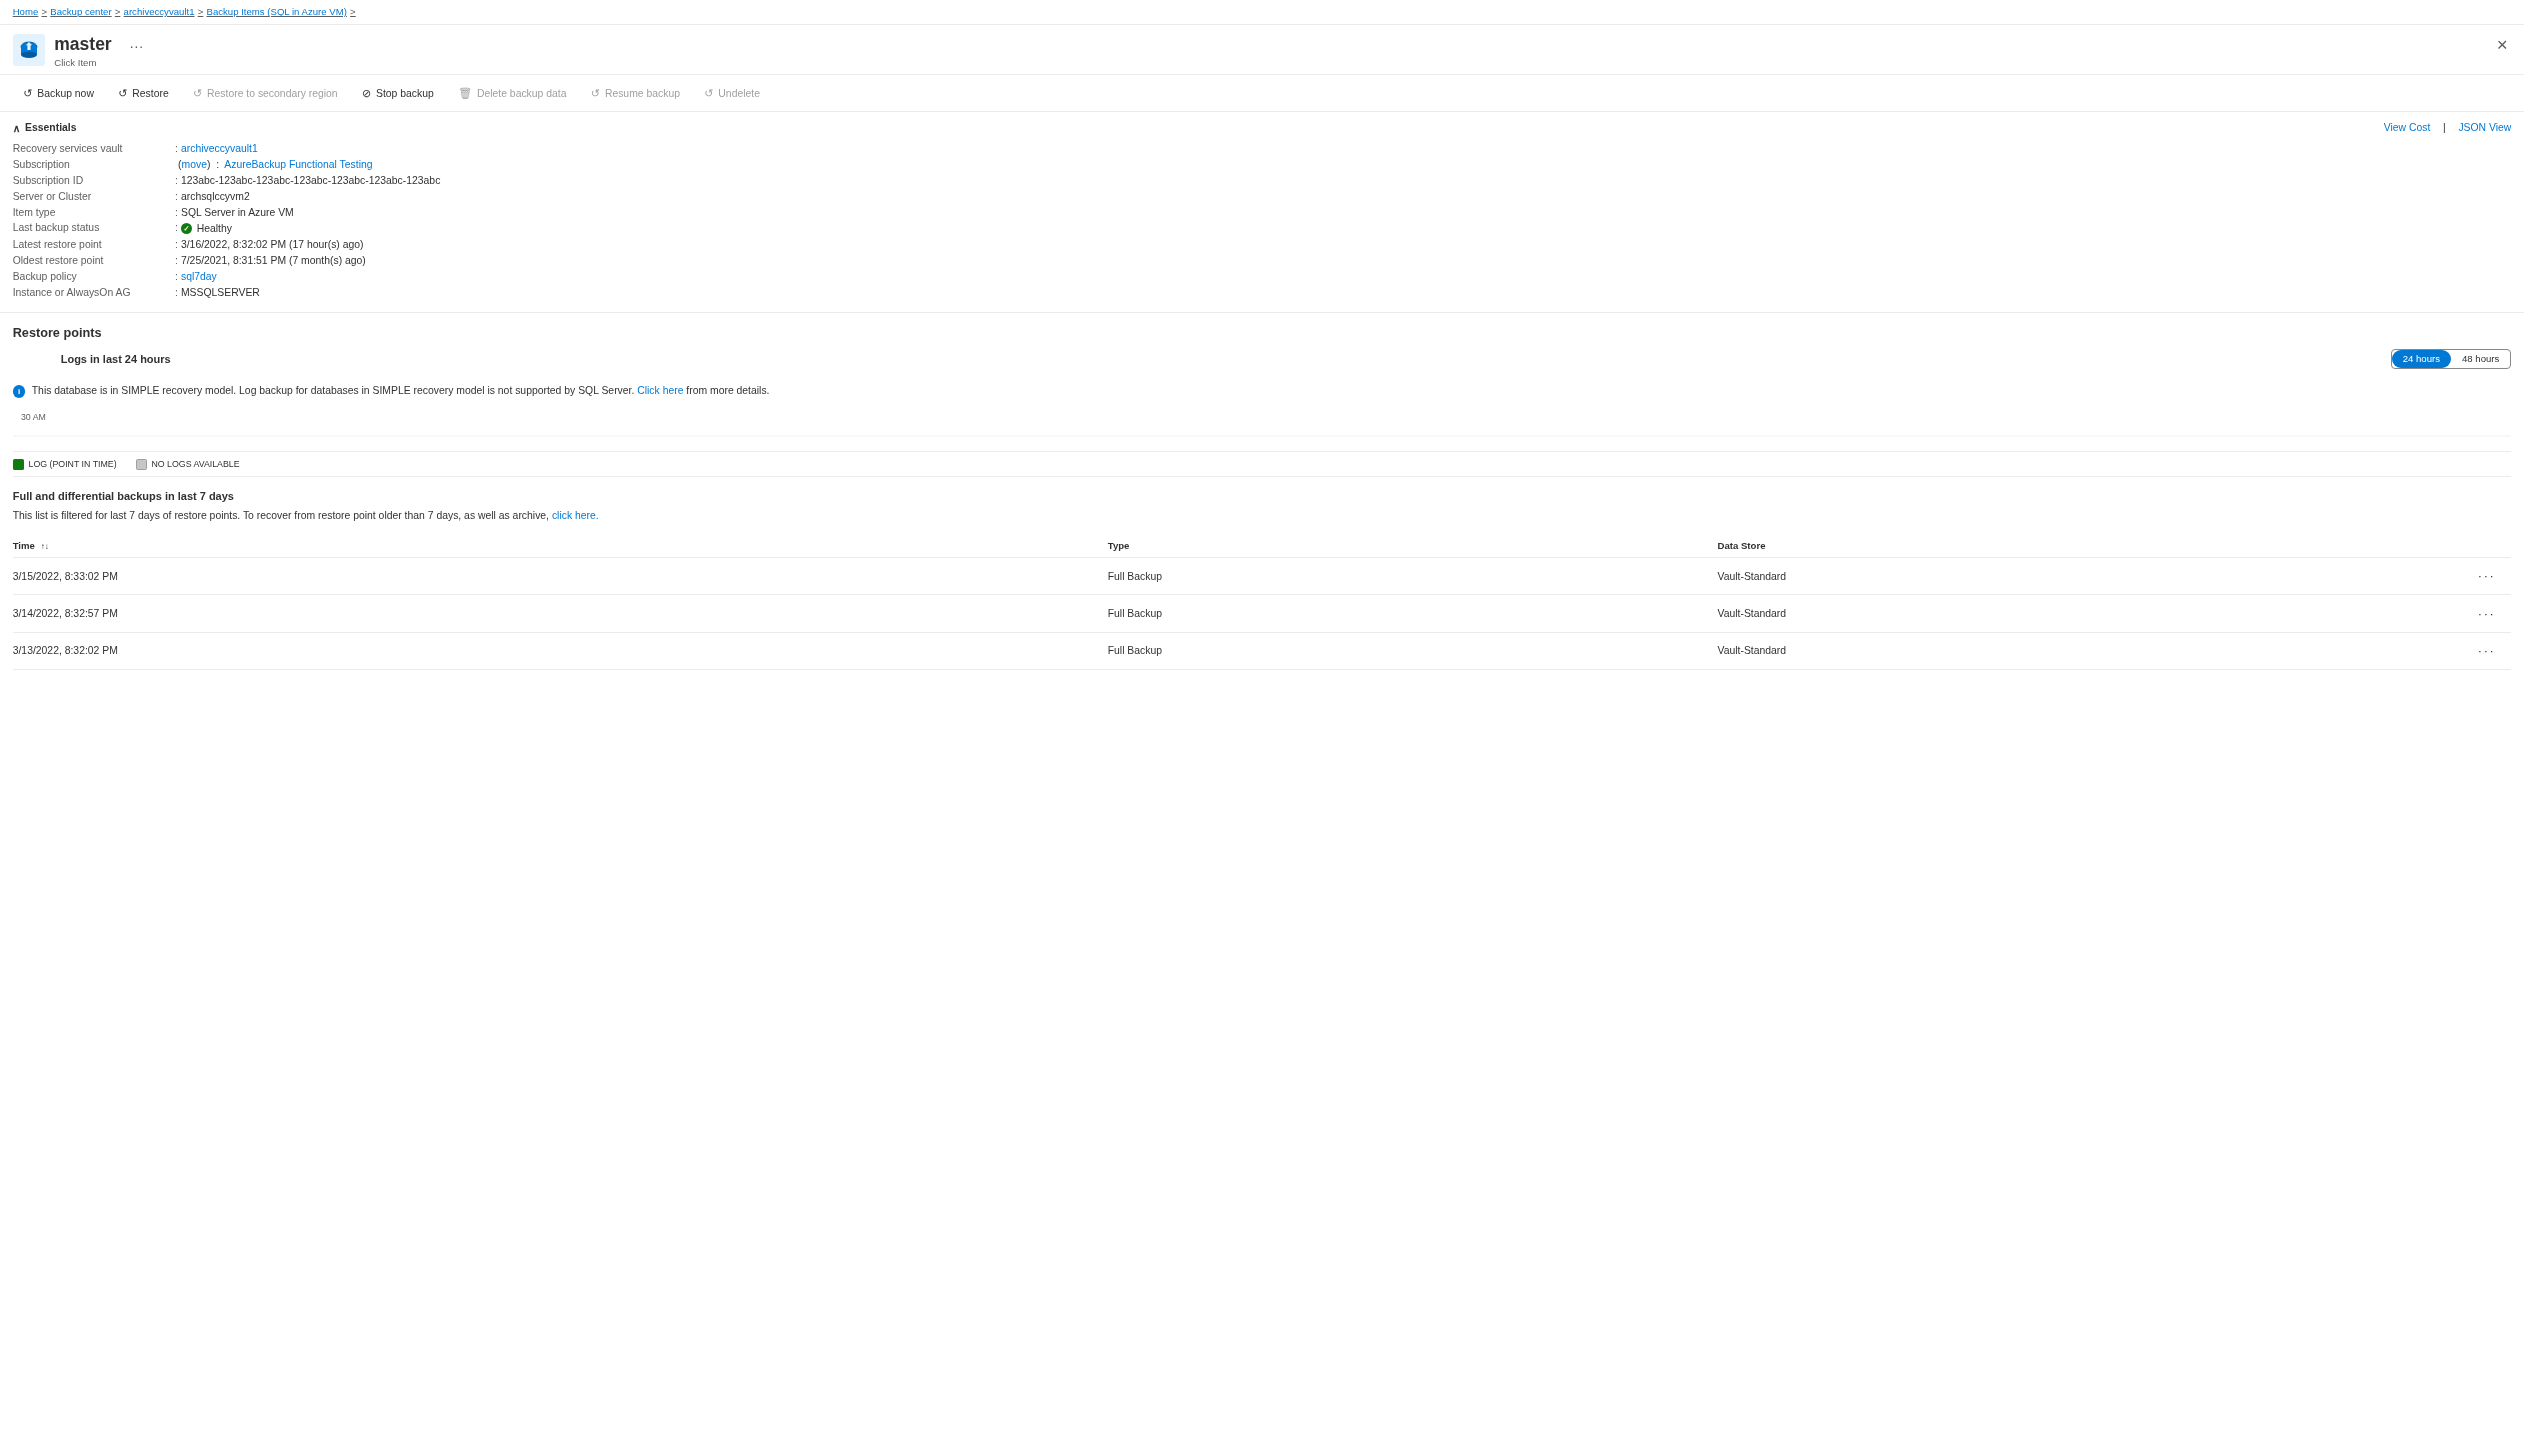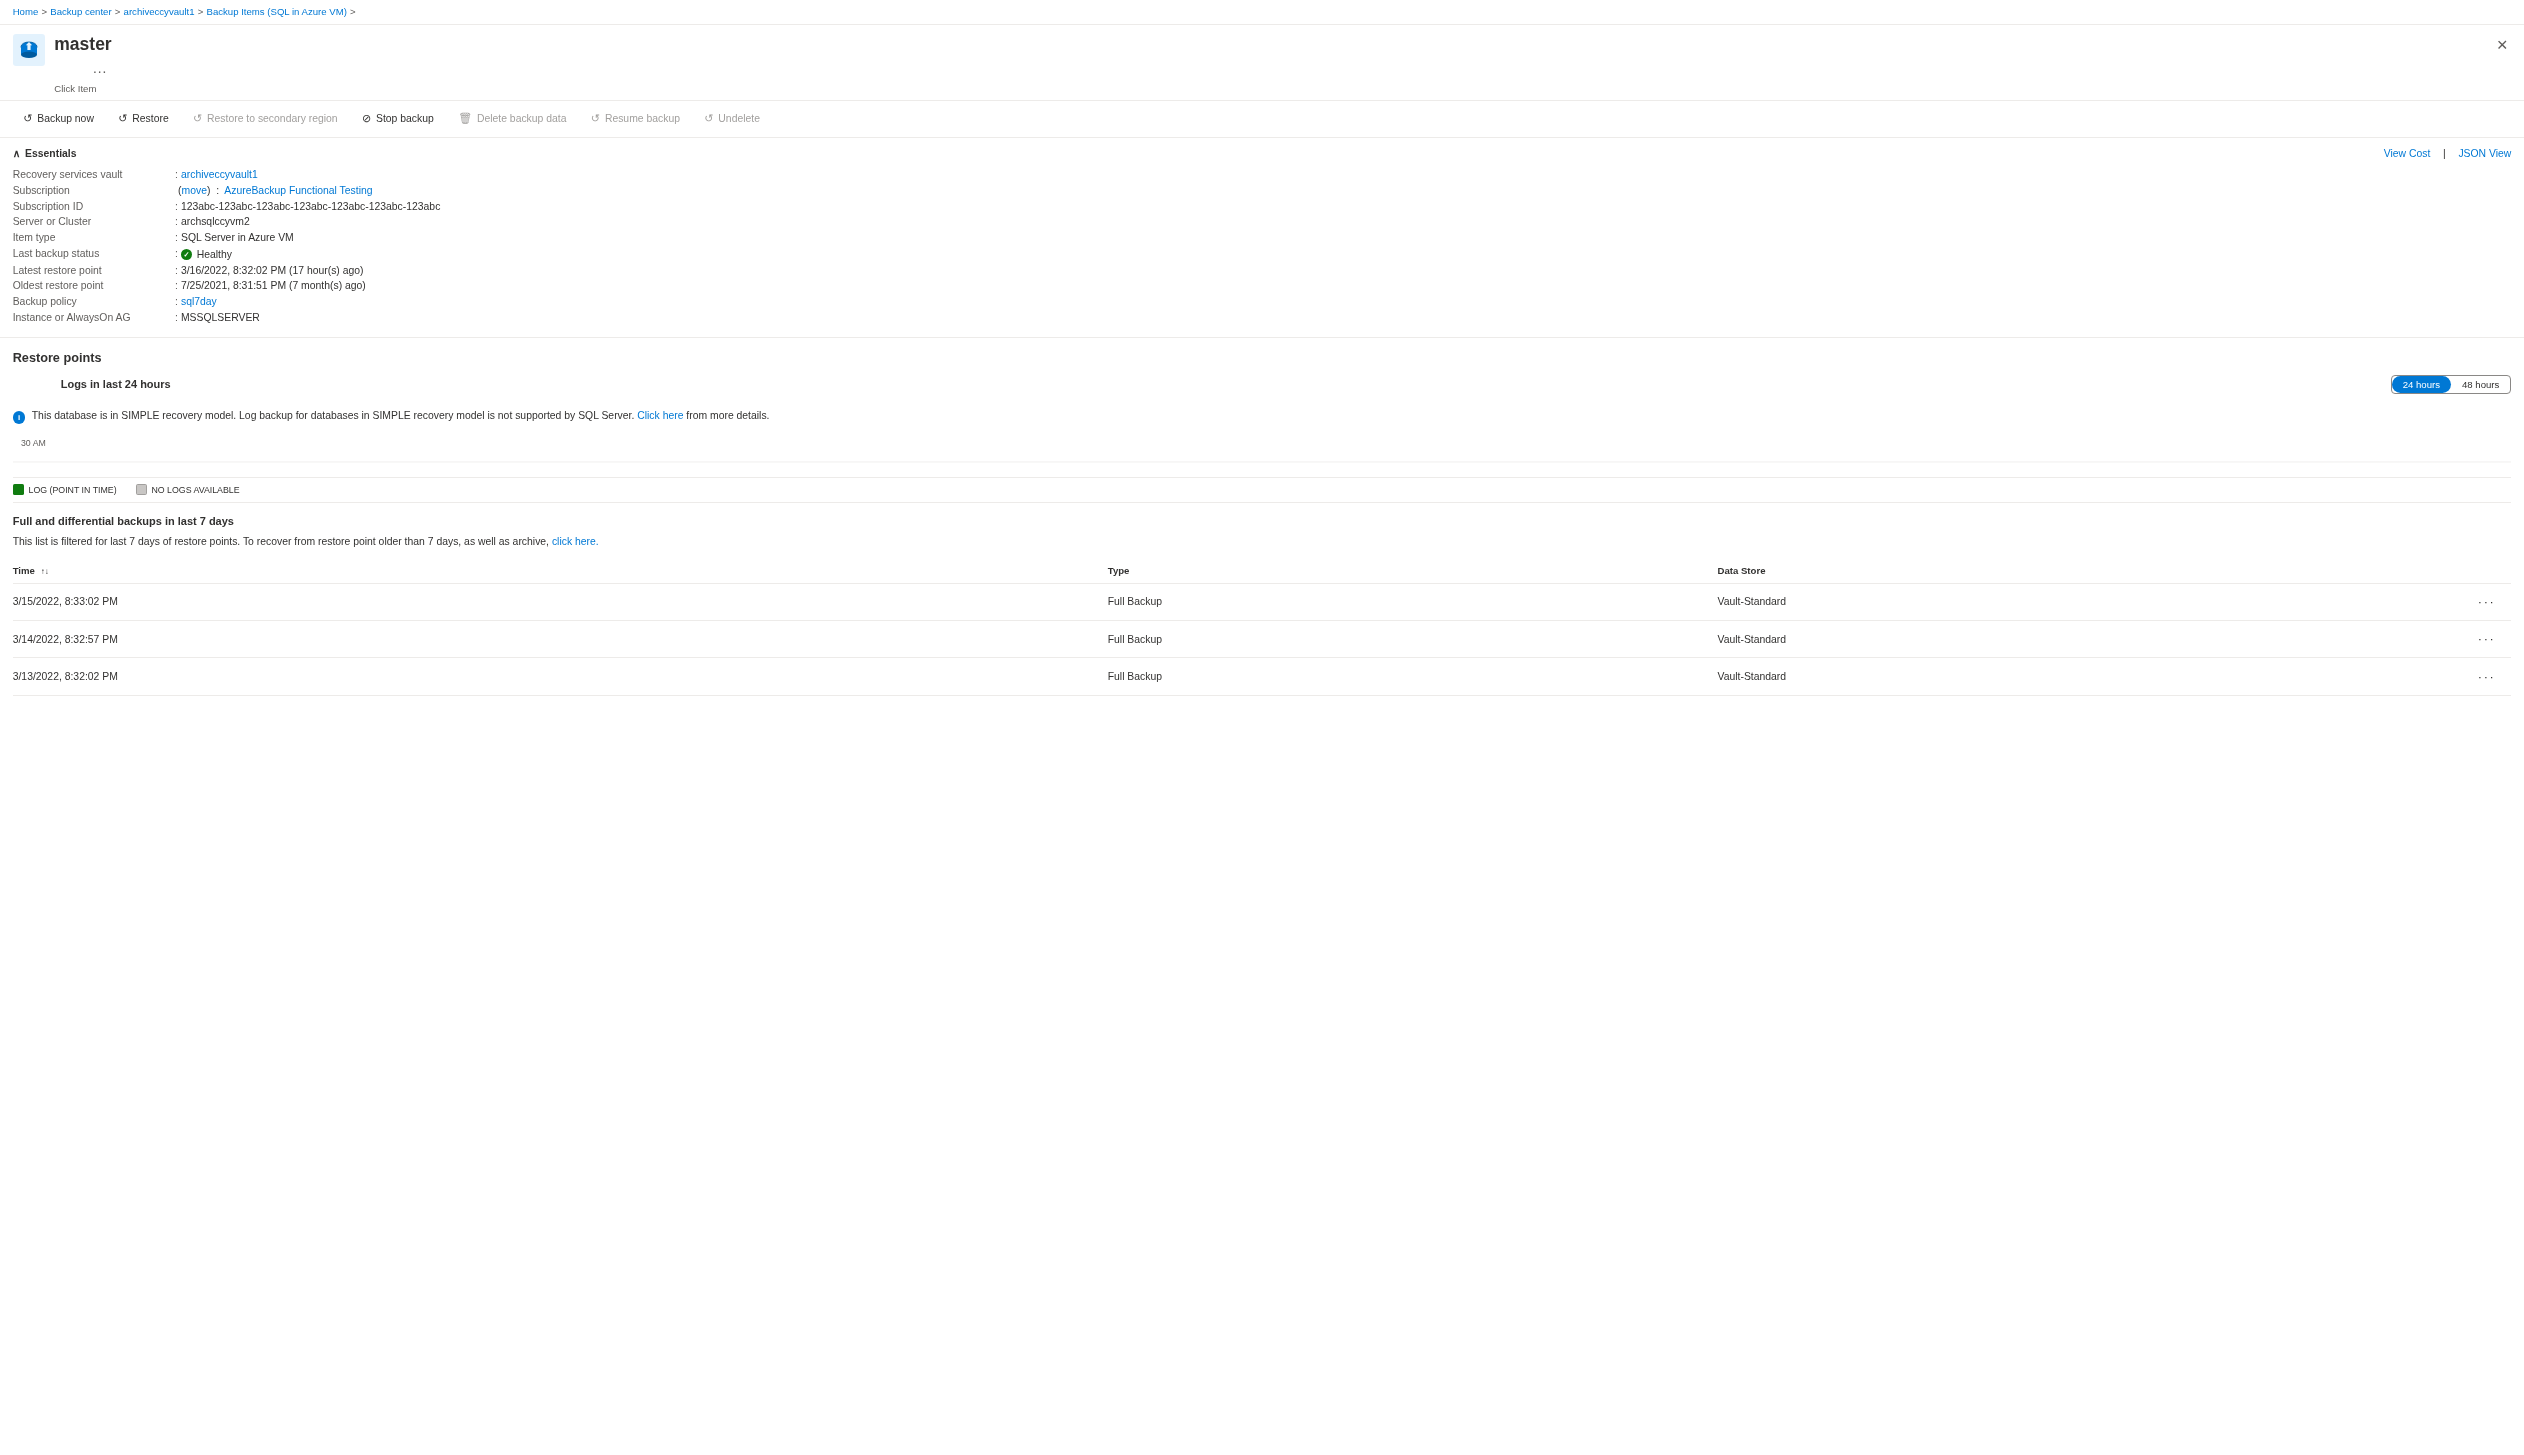--- a/index.html
+++ b/index.html
@@ -13,20 +13,21 @@
 
     
     .breadcrumb {
       display: flex;
       align-items: center;
       padding: 6.4px 12.7px;
       font-size: 9.6px;
       color: #605e5c;
       gap: 3.2px;
       border-bottom: 0.8px solid #edebe9;
+      text-decoration: underline;
     }
     .breadcrumb a {
       color: #0078d4;
       text-decoration: none;
     }
     .breadcrumb .sep { color: #605e5c; }
 
     
     .page-header {
       display: flex;
@@ -363,21 +364,21 @@
     <svg viewBox="0 0 40 40" xmlns="http://www.w3.org/2000/svg">
       <rect width="40" height="40" rx="4" fill="#e3f2fd"></rect>
       <ellipse cx="20" cy="16" rx="10" ry="6" fill="#0078d4"></ellipse>
       <ellipse cx="20" cy="16" rx="10" ry="6" fill="none" stroke="#005a9e" stroke-width="1"></ellipse>
       <rect x="10" y="16" width="20" height="10" fill="#0078d4"></rect>
       <ellipse cx="20" cy="26" rx="10" ry="4" fill="#005a9e"></ellipse>
       <path d="M20 10 L24 14 L22 14 L22 20 L18 20 L18 14 L16 14 Z" fill="white" opacity="0.9"></path>
     </svg>
   </div>
   <div>
-    <div style="display:flex; align-items:flex-end; gap:6.4px;flex-direction:column;">
+    <div style="display:flex; align-items:flex-end; gap:6.4px;">
       <span class="page-title">master</span>
       <span class="header-more">···</span>
     </div>
     <div class="page-subtitle">Click Item</div>
   </div>
   <button class="close-btn">✕</button>
 </div>
 
 <div class="toolbar">
   <button class="toolbar-btn">

